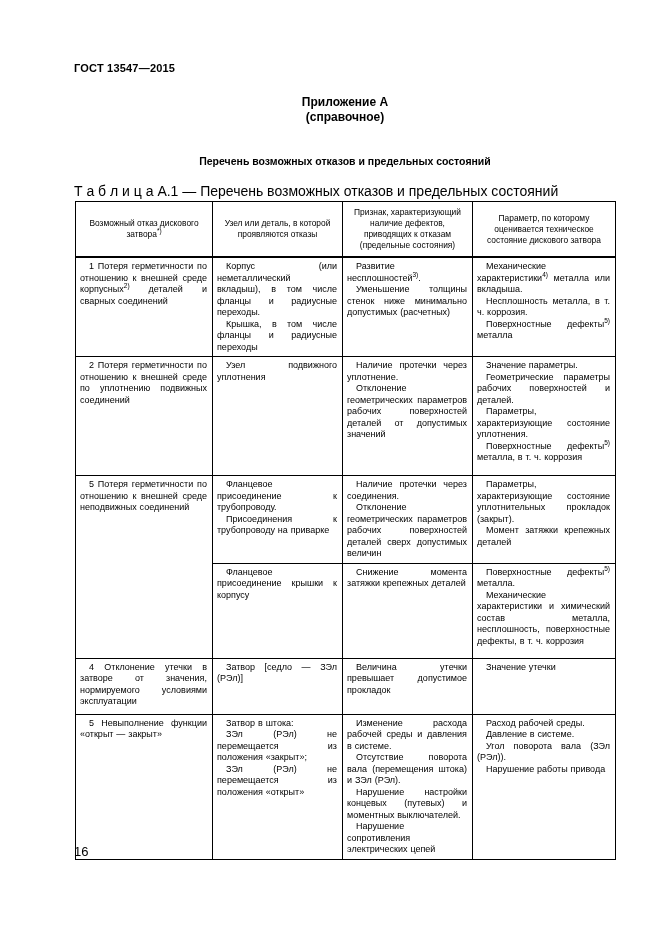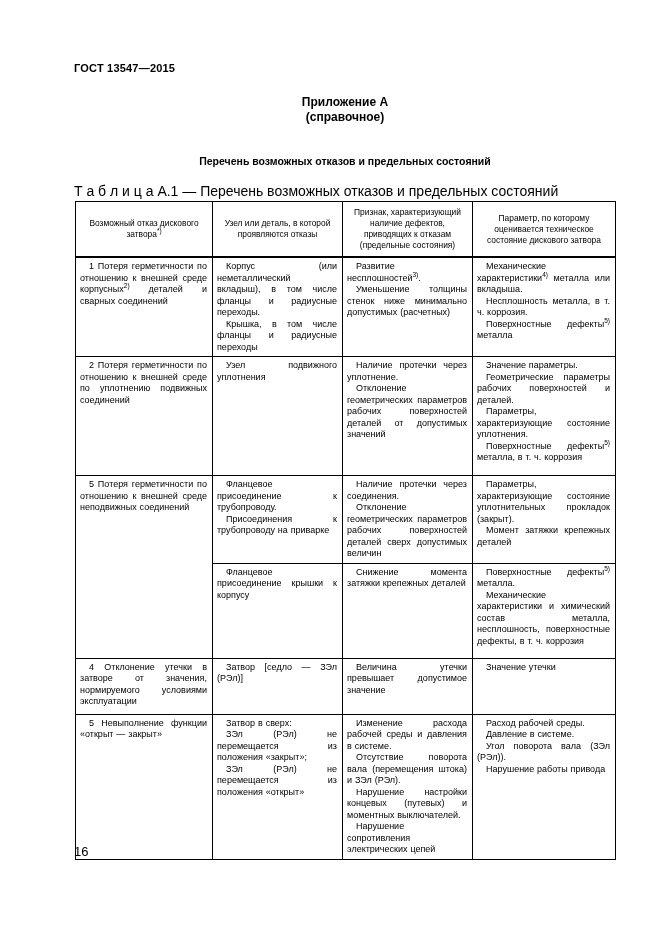--- a/index.html
+++ b/index.html
@@ -142,32 +142,32 @@
           </td>
         </tr>
         <tr style="height: 56px;">
           <td>
             <p>4 Отклонение утечки в затворе от значения, нормируемого условиями эксплуатации</p>
           </td>
           <td>
             <p>Затвор [седло — ЗЭл (РЭл)]</p>
           </td>
           <td>
-            <p>Величина утечки превышает допустимое значение</p>
+            <p>Величина утечки превышает допустимое прокладок</p>
           </td>
           <td>
             <p>Значение утечки</p>
           </td>
         </tr>
         <tr style="height: 137px;">
           <td>
             <p>5 Невыполнение функции «открыт — закрыт»</p>
           </td>
           <td>
-            <p>Затвор в сверх:</p>
+            <p>Затвор в штока:</p>
             <p>ЗЭл (РЭл) не перемещается из положения «закрыт»;</p>
             <p>ЗЭл (РЭл) не перемещается из положения «открыт»</p>
           </td>
           <td>
             <p>Изменение расхода рабочей среды и давления в системе.</p>
             <p>Отсутствие поворота вала (перемещения штока) и ЗЭл (РЭл).</p>
             <p>Нарушение настройки концевых (путевых) и моментных выключателей.</p>
             <p>Нарушение сопротивления электрических цепей</p>
           </td>
           <td>

